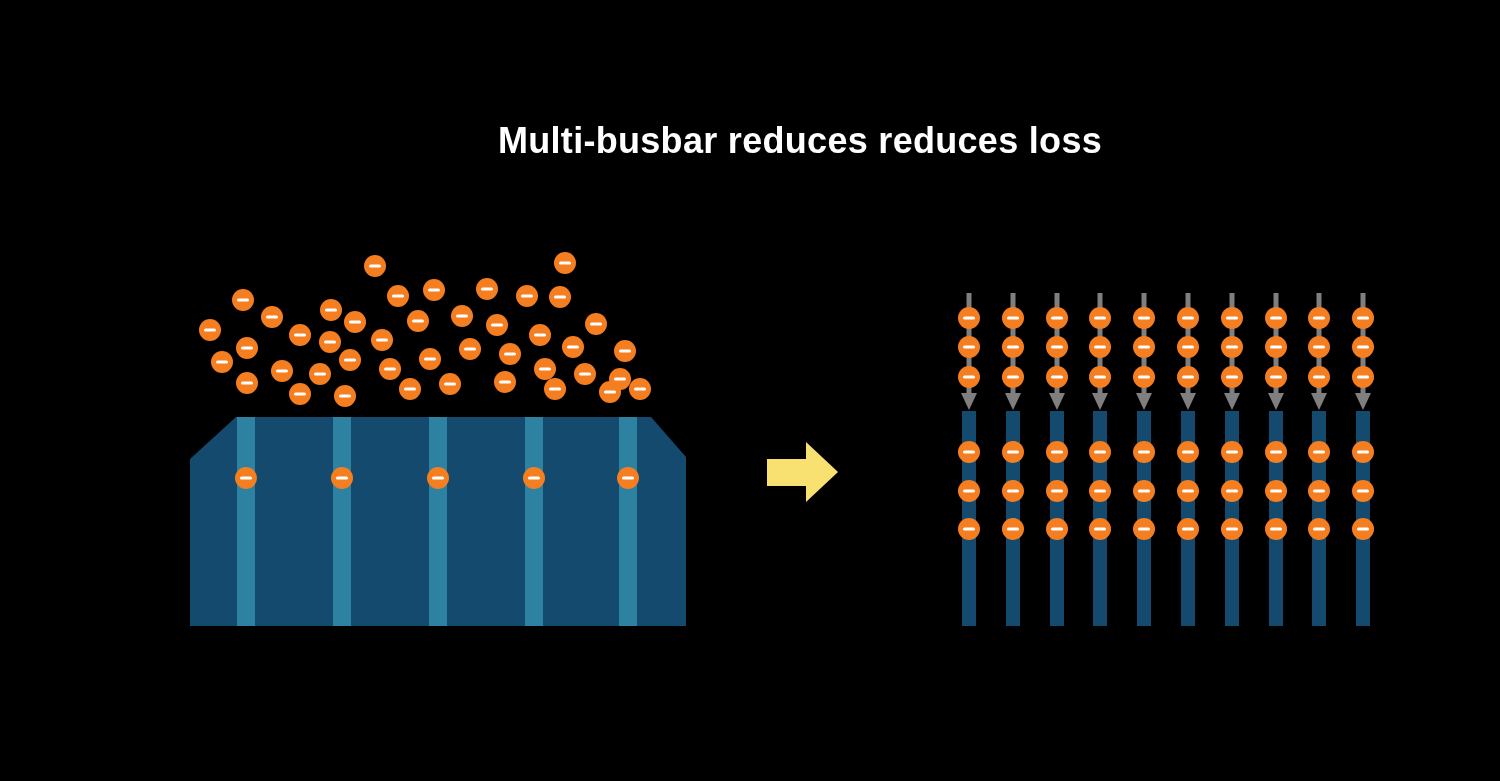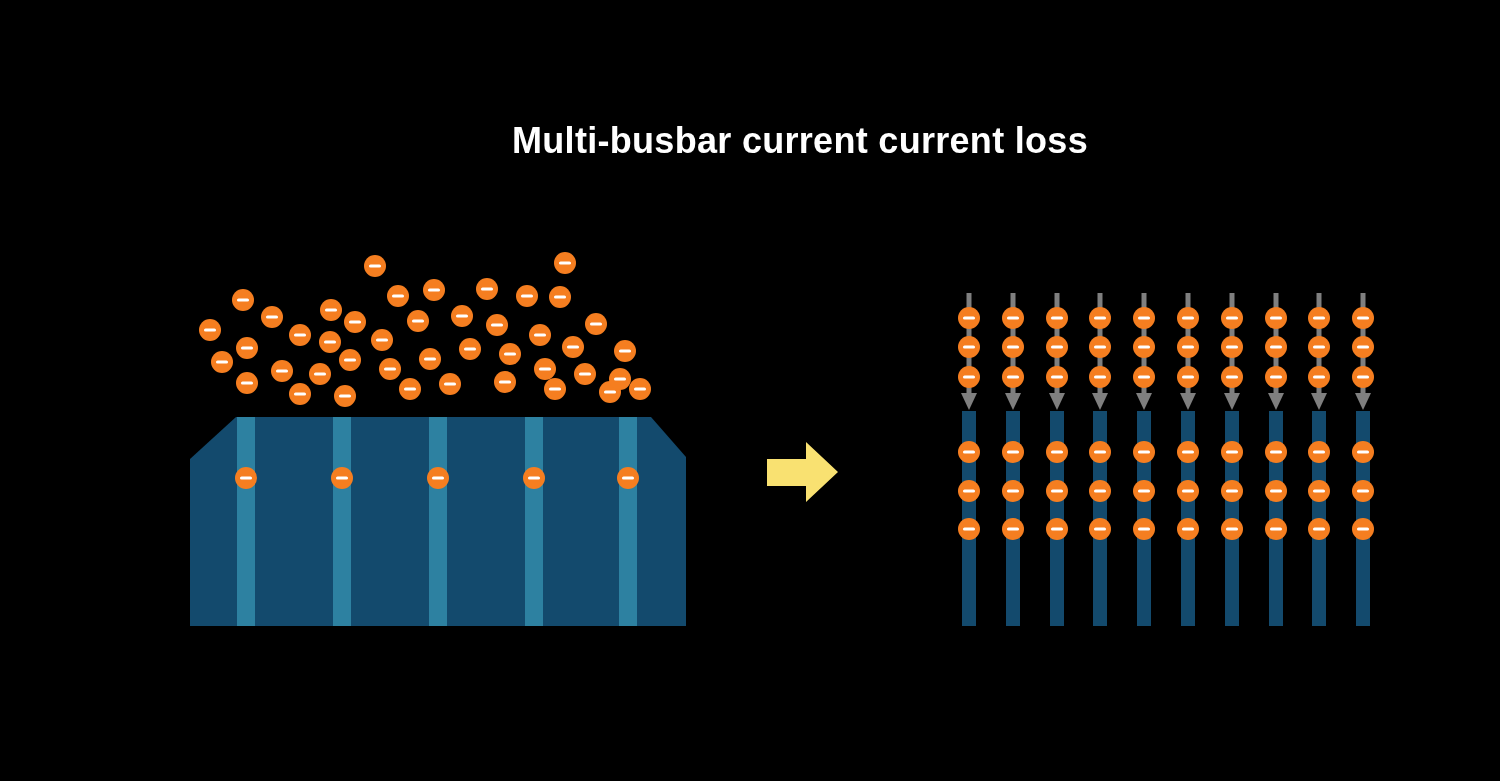--- a/index.html
+++ b/index.html
@@ -10,21 +10,21 @@
   .title{
     position:absolute;top:120px;left:800px;transform:translateX(-50%);
     font-size:36px;font-weight:700;letter-spacing:.3px;white-space:nowrap;
   }
   svg{position:absolute;top:0;left:0;display:block;}
 </style>
 </head>
 <body style="background: rgb(0, 0, 0);">
 
 <div class="canvas">
-  <div class="title" style="color: rgb(255, 255, 255);">Multi-busbar current current loss</div>
+  <div class="title" style="color: rgb(255, 255, 255);">Multi-busbar reduces reduces loss</div>
   <svg width="1500" height="781" viewBox="0 0 1500 781">
       <polygon points="190,459 236,417 651,417 686,457 686,626 190,626" fill="#134a6d"></polygon>
       <defs>
         <clipPath id="cellclip">
           <polygon points="190,459 236,417 651,417 686,457 686,626 190,626"></polygon>
         </clipPath>
       </defs>
       <g clip-path="url(#cellclip)">
         <rect x="237" y="417" width="18" height="209" fill="#2d81a1"></rect>
         <rect x="333" y="417" width="18" height="209" fill="#2d81a1"></rect>

